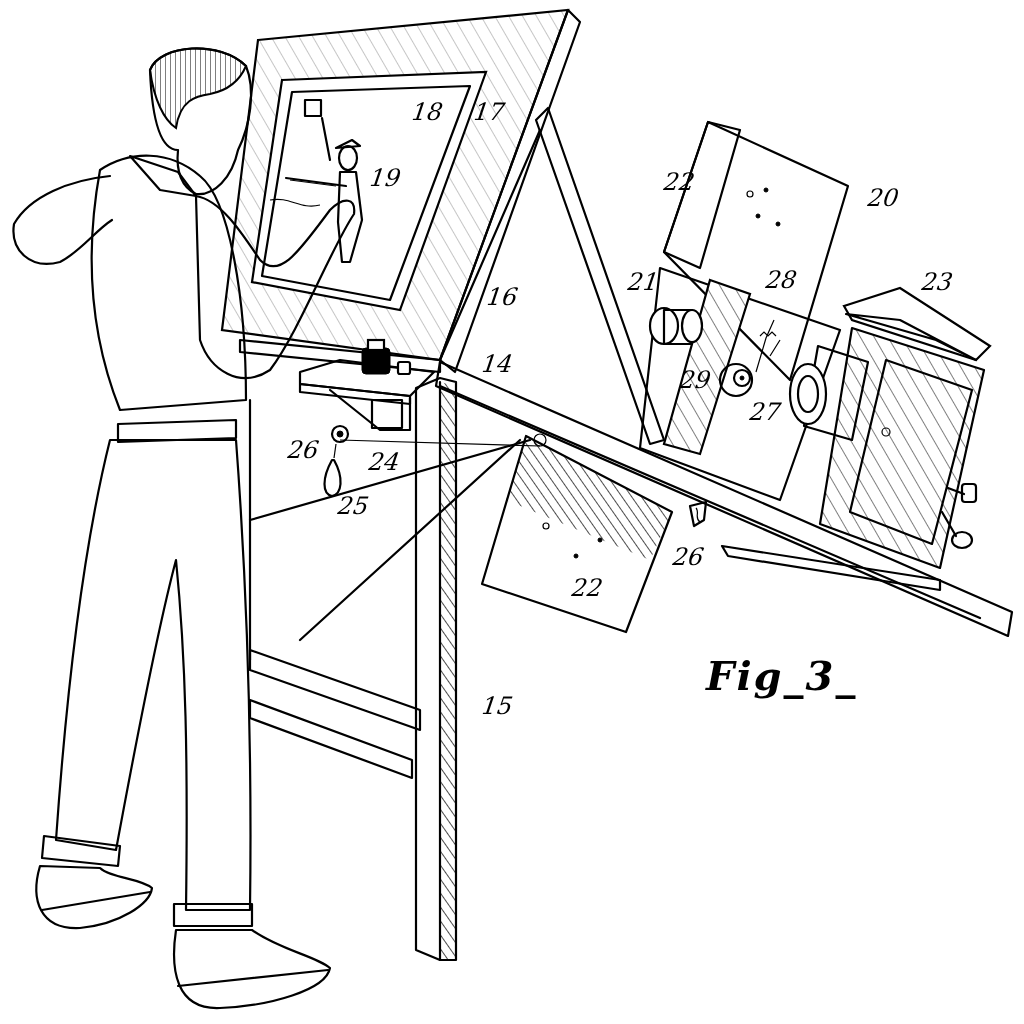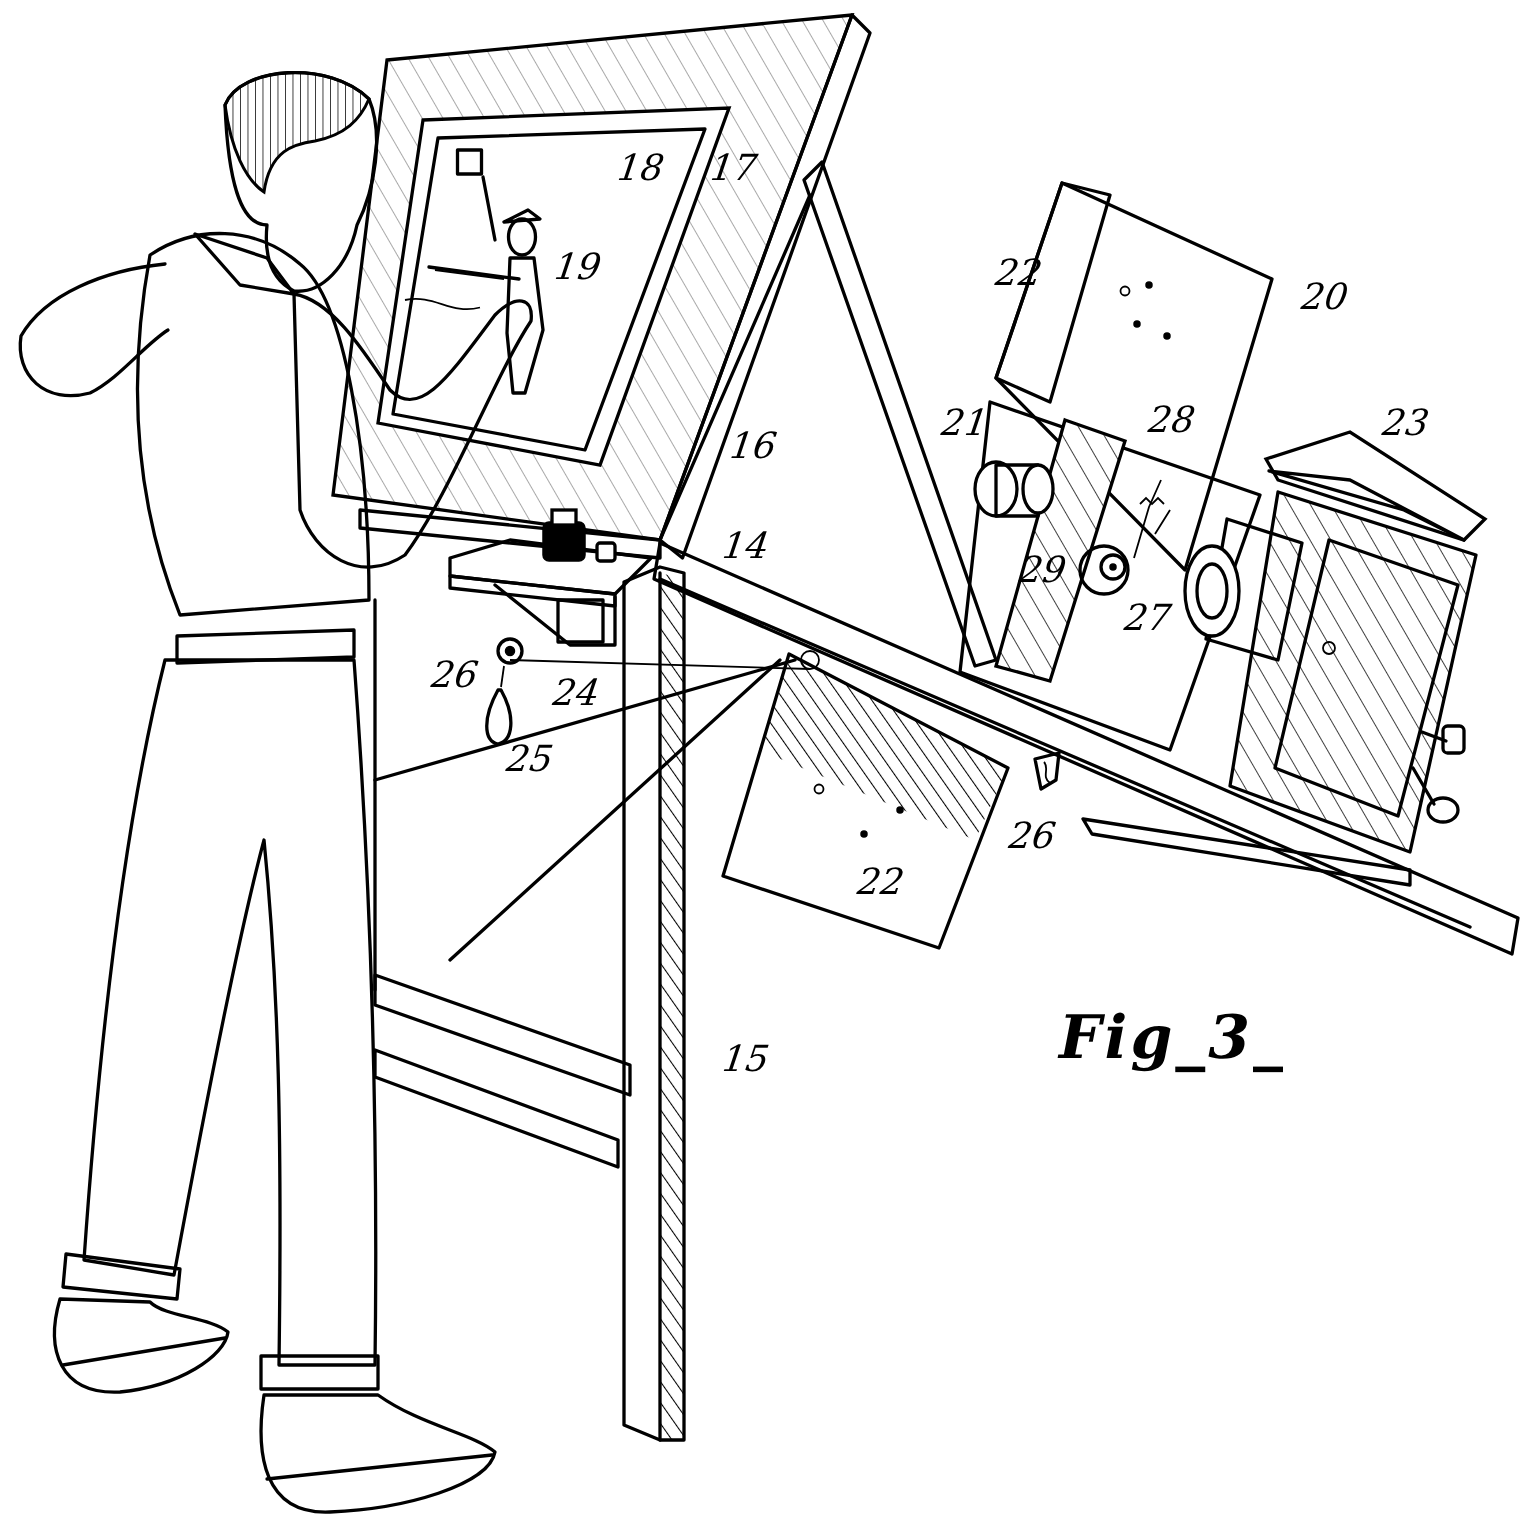--- a/index.html
+++ b/index.html
@@ -204,13 +204,13 @@
 <div class="label" style="left:572px;top:576px;">22</div>
 <div class="label" style="left:922px;top:270px;">23</div>
 <div class="label" style="left:369px;top:450px;">24</div>
 <div class="label" style="left:338px;top:494px;">25</div>
 <div class="label" style="left:288px;top:438px;">26</div>
 <div class="label" style="left:673px;top:545px;">26</div>
 <div class="label" style="left:750px;top:400px;">27</div>
 <div class="label" style="left:766px;top:268px;">28</div>
 <div class="label" style="left:680px;top:368px;">29</div>
 
-<div class="caption" style="left:706px;top:672px;">Fig_3_</div>
+<div class="caption" style="left:706px;top:656px;">Fig_3_</div>
 
 </body></html>

